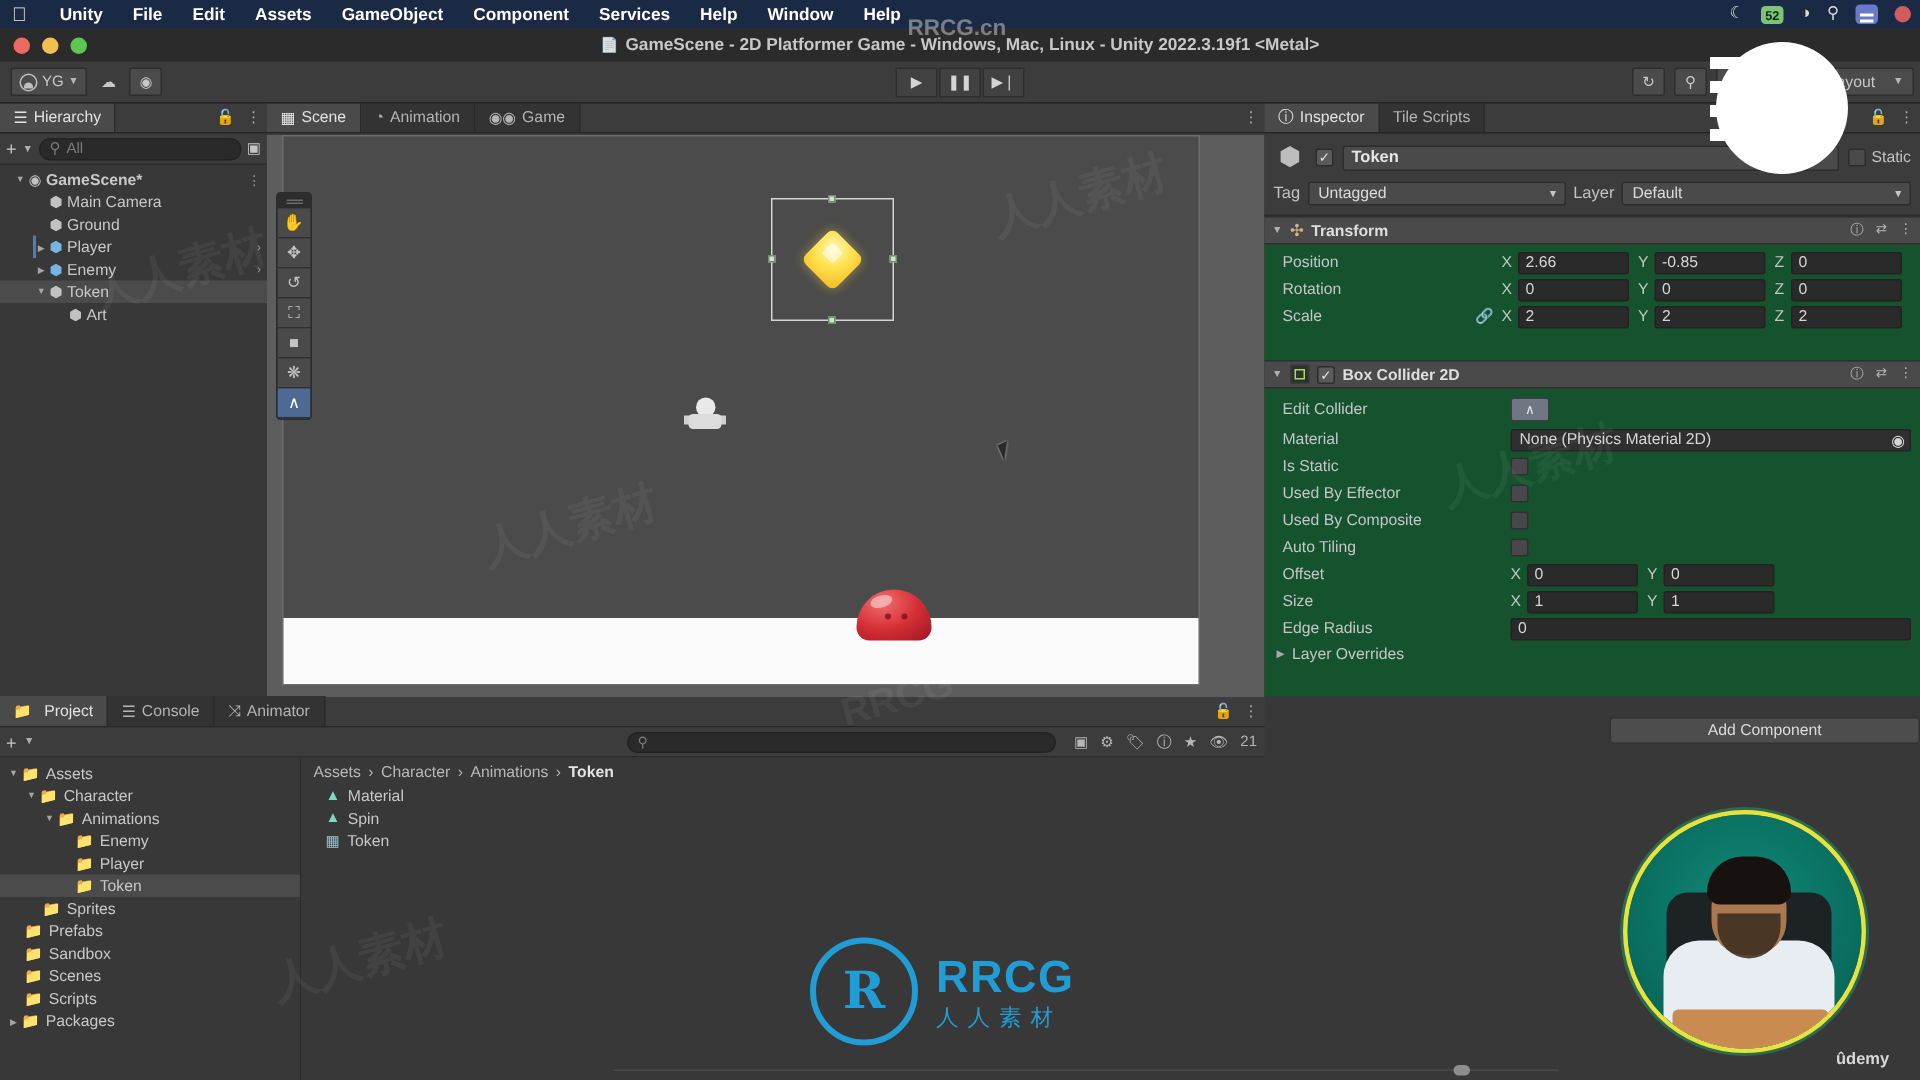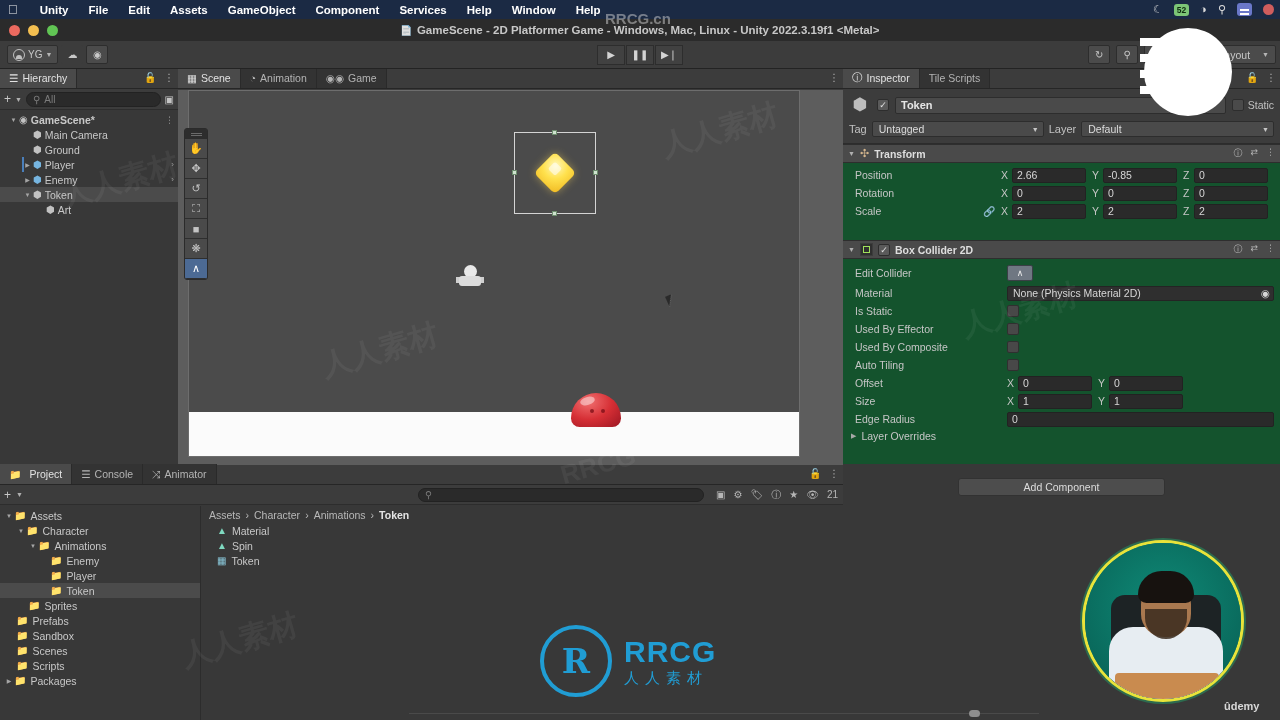--- a/index.html
+++ b/index.html
@@ -294,21 +294,21 @@
     border-radius: 2px; display: flex; align-items: center; justify-content: center;
     color: #e8e8e8; font-size: 9px;
   }
   .foldrow { height: 16px; display: flex; align-items: center; gap: 5px; padding-left: 8px; color: #c6c6c6; font-size: 10.5px; }
   .foldrow .fold { font-size: 7px; color: #a8a8a8; }
   .comp-icon-green {
     width: 13px; height: 13px; background: #2f2f2f; border: 1px solid #3c3c3c;
     display: inline-flex; align-items: center; justify-content: center;
   }
   .comp-icon-green i { display: block; width: 7px; height: 7px; border: 1.5px solid #9fe05a; }
-  .add-comp-wrap { display: flex; justify-content: center; margin-top: 14px; }
+  .add-comp-wrap { display: flex; justify-content: flex-end; margin-top: 14px; }
   .add-comp {
     width: 207px; height: 18px; background: #4d4d4d; border: 1px solid #323232;
     border-radius: 3px; display: flex; align-items: center; justify-content: center;
     color: #dcdcdc; font-size: 10.5px;
   }
 
   
   #project { left: 0; top: 465px; width: 843px; height: 255px; }
   .proj-toolbar {
     height: 20px; background: #3c3c3c; display: flex; align-items: center;

